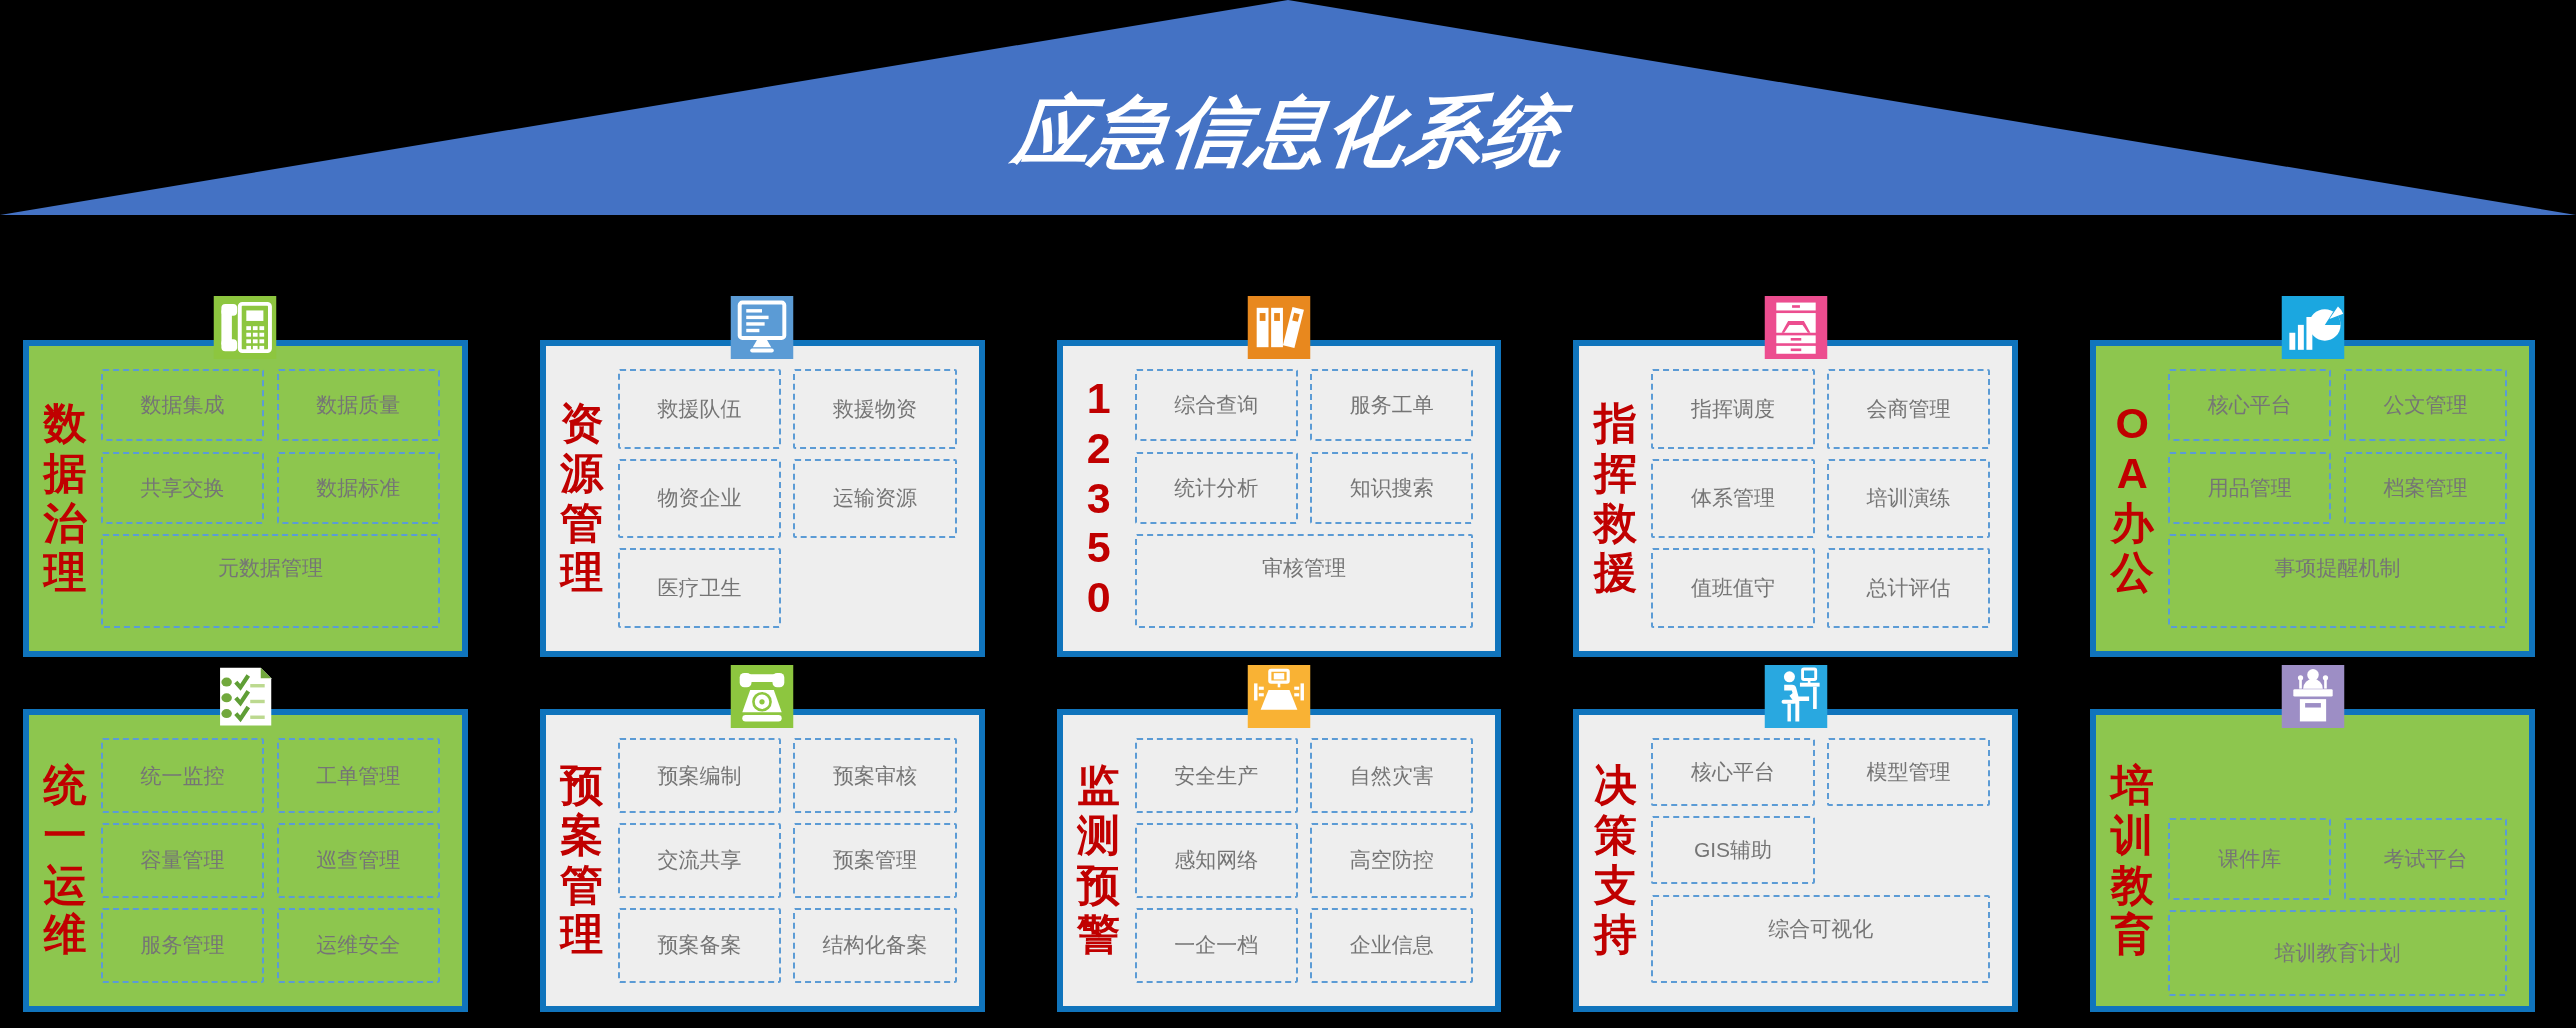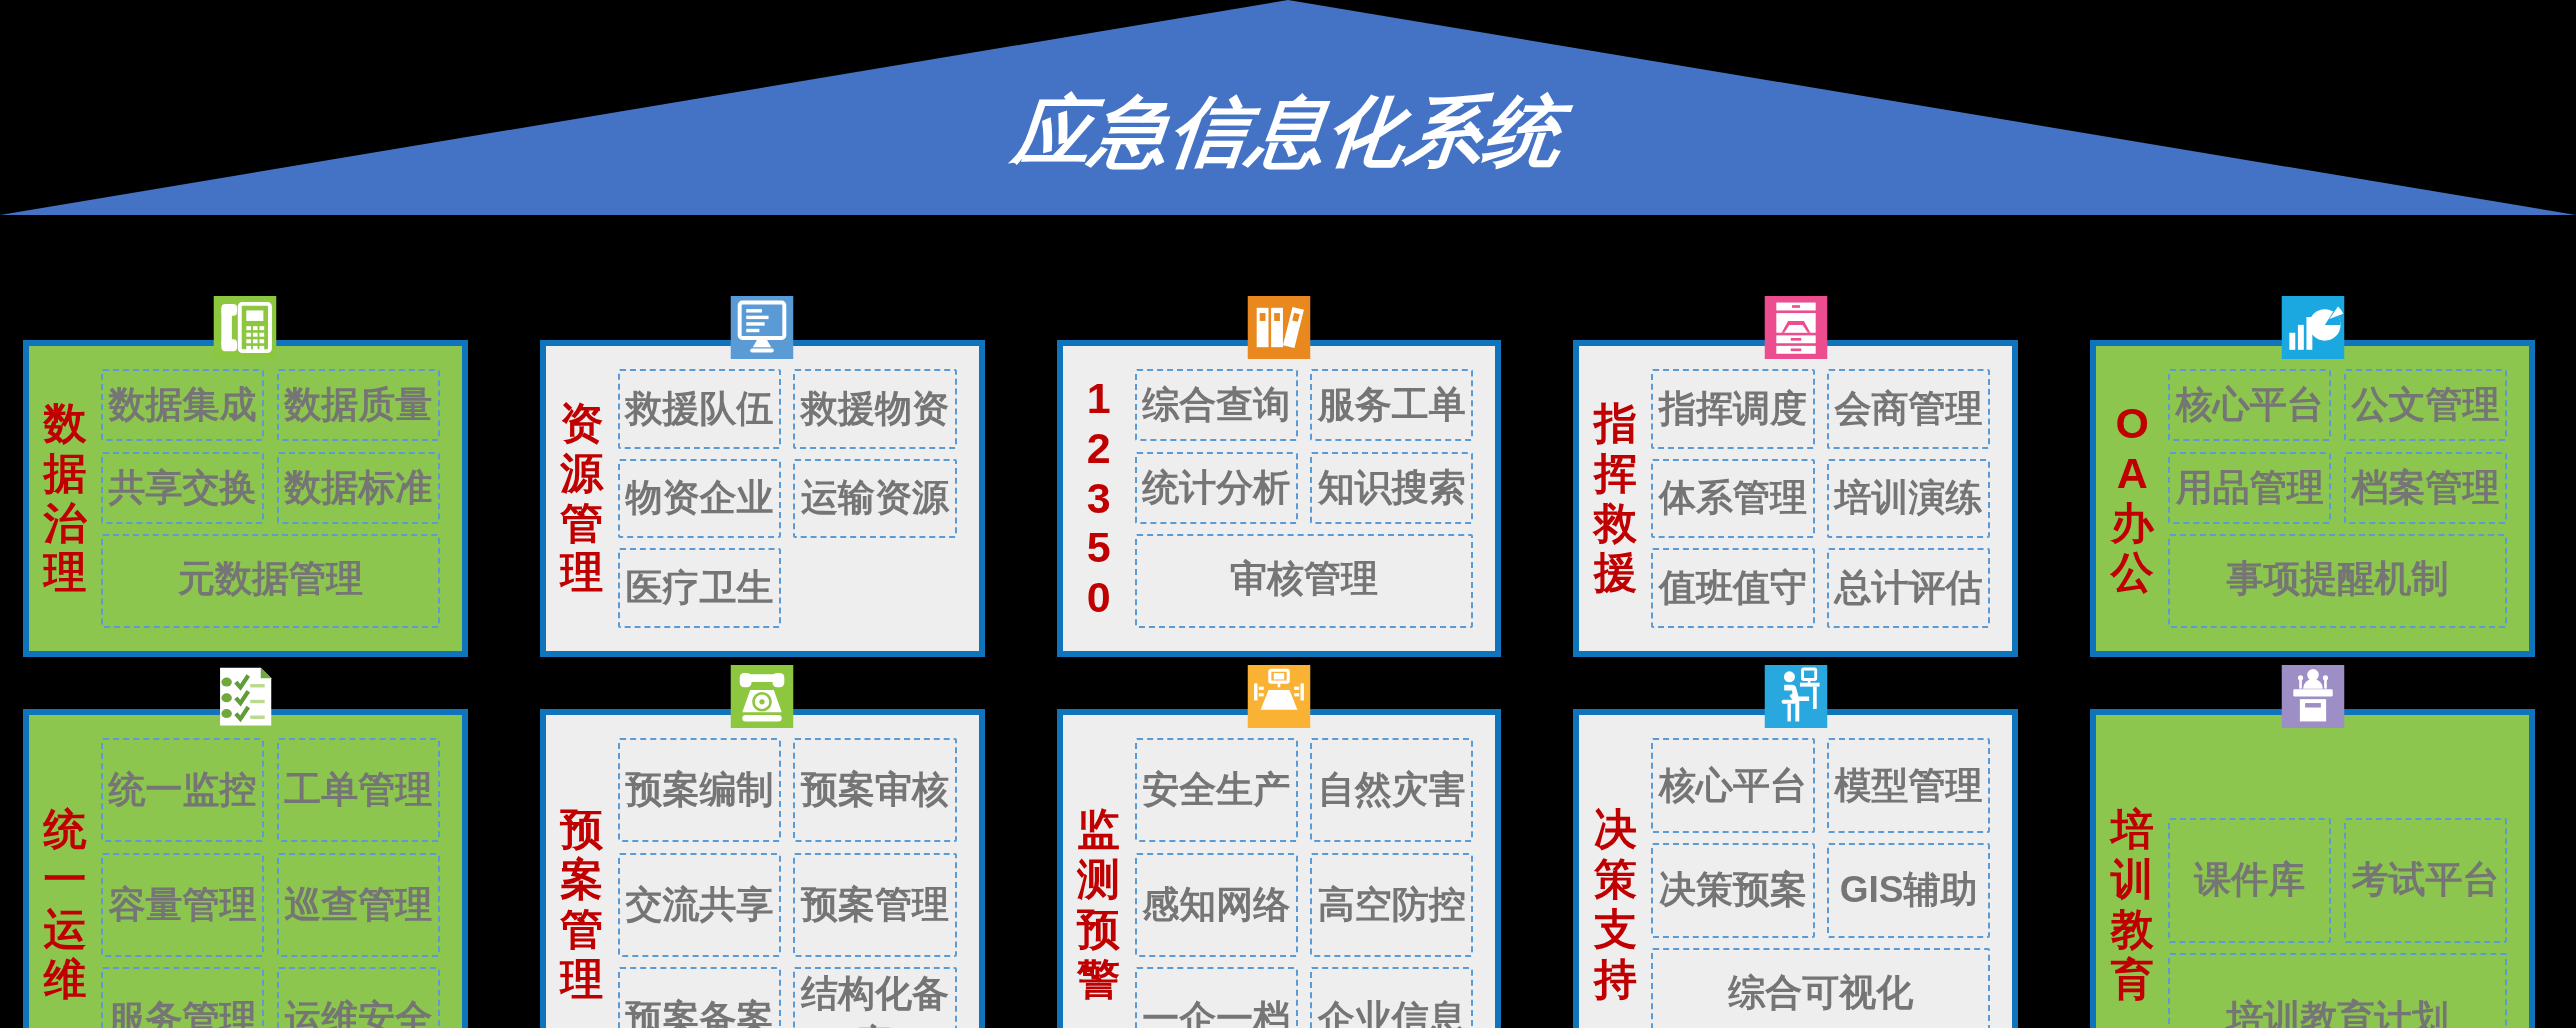--- a/index.html
+++ b/index.html
@@ -27,21 +27,21 @@
           align-items:center;justify-content:center;color:#C00000;
           font-weight:bold;font-size:43px;line-height:1.16;}
   .vtitle span{display:block;}
   .items{flex:1;display:grid;grid-template-columns:1fr 1fr;
          column-gap:12.4px;row-gap:10.3px;margin:23.4px 22px 23.4px 0;}
   .layout-A .items{grid-template-rows:1fr 1fr 1.3fr;}
   .layout-B .items{grid-template-rows:repeat(3,1fr);}
   .layout-C .items{margin:103px 22px 9.6px 0;grid-template-rows:1fr 1.06fr;}
   .item{border:2.8px dashed #5B9BD5;border-radius:2.1px;display:flex;
         align-items:center;justify-content:center;text-align:center;
-        color:#757575;font-weight:bold;font-size:37px;box-sizing:border-box;}
+        color:#757575;font-weight:normal;font-size:21px;box-sizing:border-box;}
   .item.full{grid-column:1/-1;}
   .layout-A .item.full{align-items:flex-start;padding-top:18px;}
 </style>
 </head>
 <body>
 
 <div class="stage">
   <div class="roof" id="roof" style="background: rgb(68, 114, 196);"></div>
   <div class="roof-title">应急信息化系统</div>
   <div class="row row1" id="row1">
@@ -320,21 +320,20 @@
         </div>
         <div class="vtitle" style="color: rgb(192, 0, 0);">
           <span>决</span>
           <span>策</span>
           <span>支</span>
           <span>持</span>
         </div>
         <div class="items">
           <div class="item">核心平台</div>
           <div class="item">模型管理</div>
-          <div class="item">决策预案</div>
           <div class="item">GIS辅助</div>
           <div class="item full">综合可视化</div>
         </div>
       </div>
       <div class="panel green layout-C">
         <div class="icon-badge">
           <svg viewBox="0 0 48 48" xmlns="http://www.w3.org/2000/svg">
             <rect width="48" height="48" fill="#9D8EC5"></rect>
             <circle cx="24" cy="7.5" r="4.4" fill="#fff"></circle>
             <path d="M16.5 18 a7.5 7.5 0 0 1 15 0 z" fill="#fff"></path>

